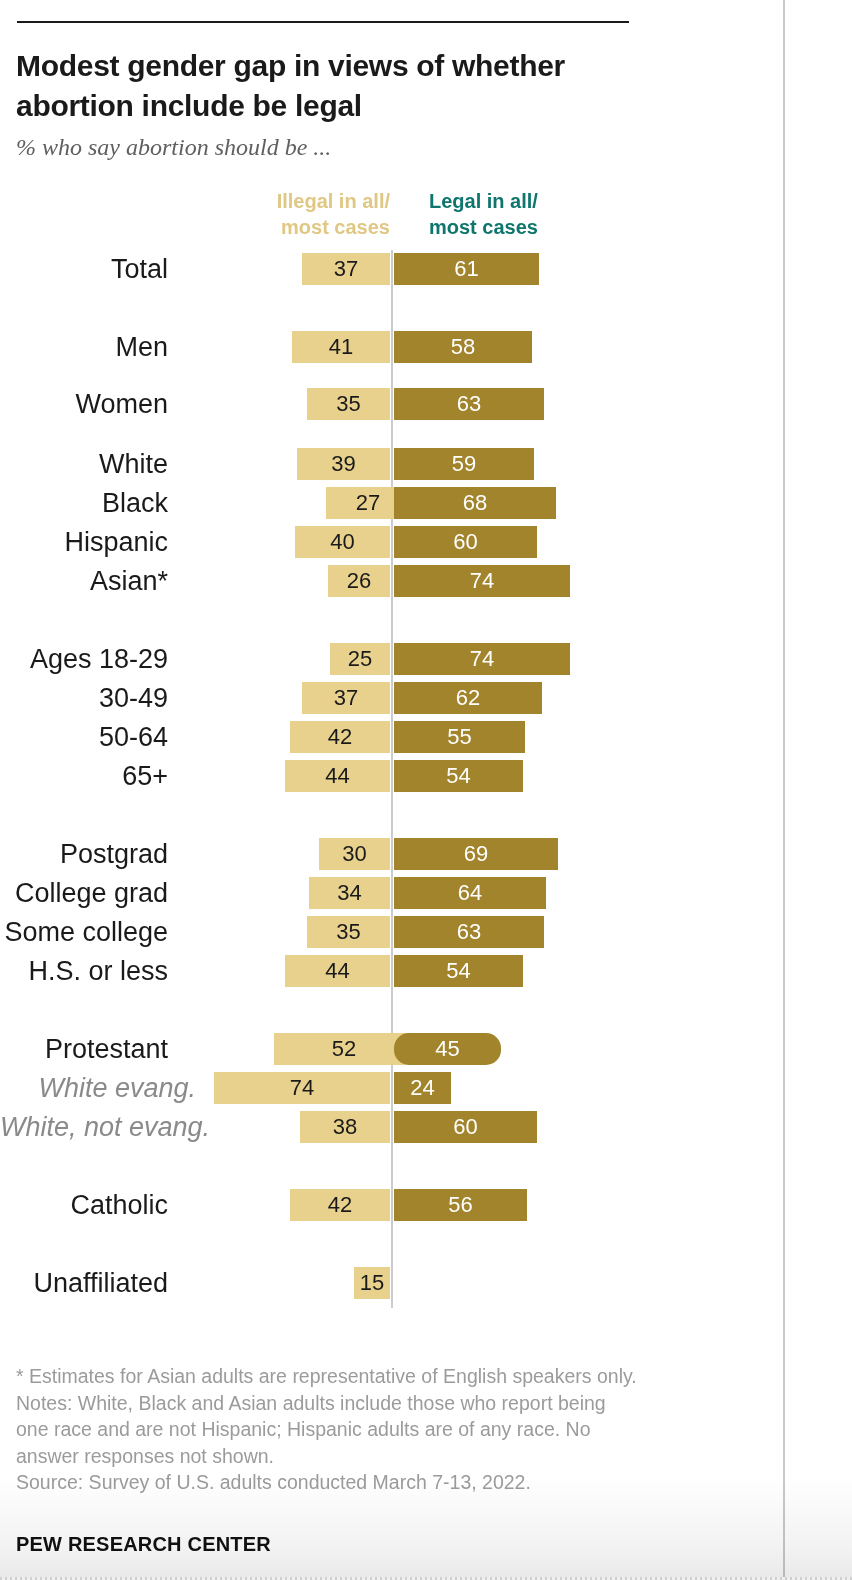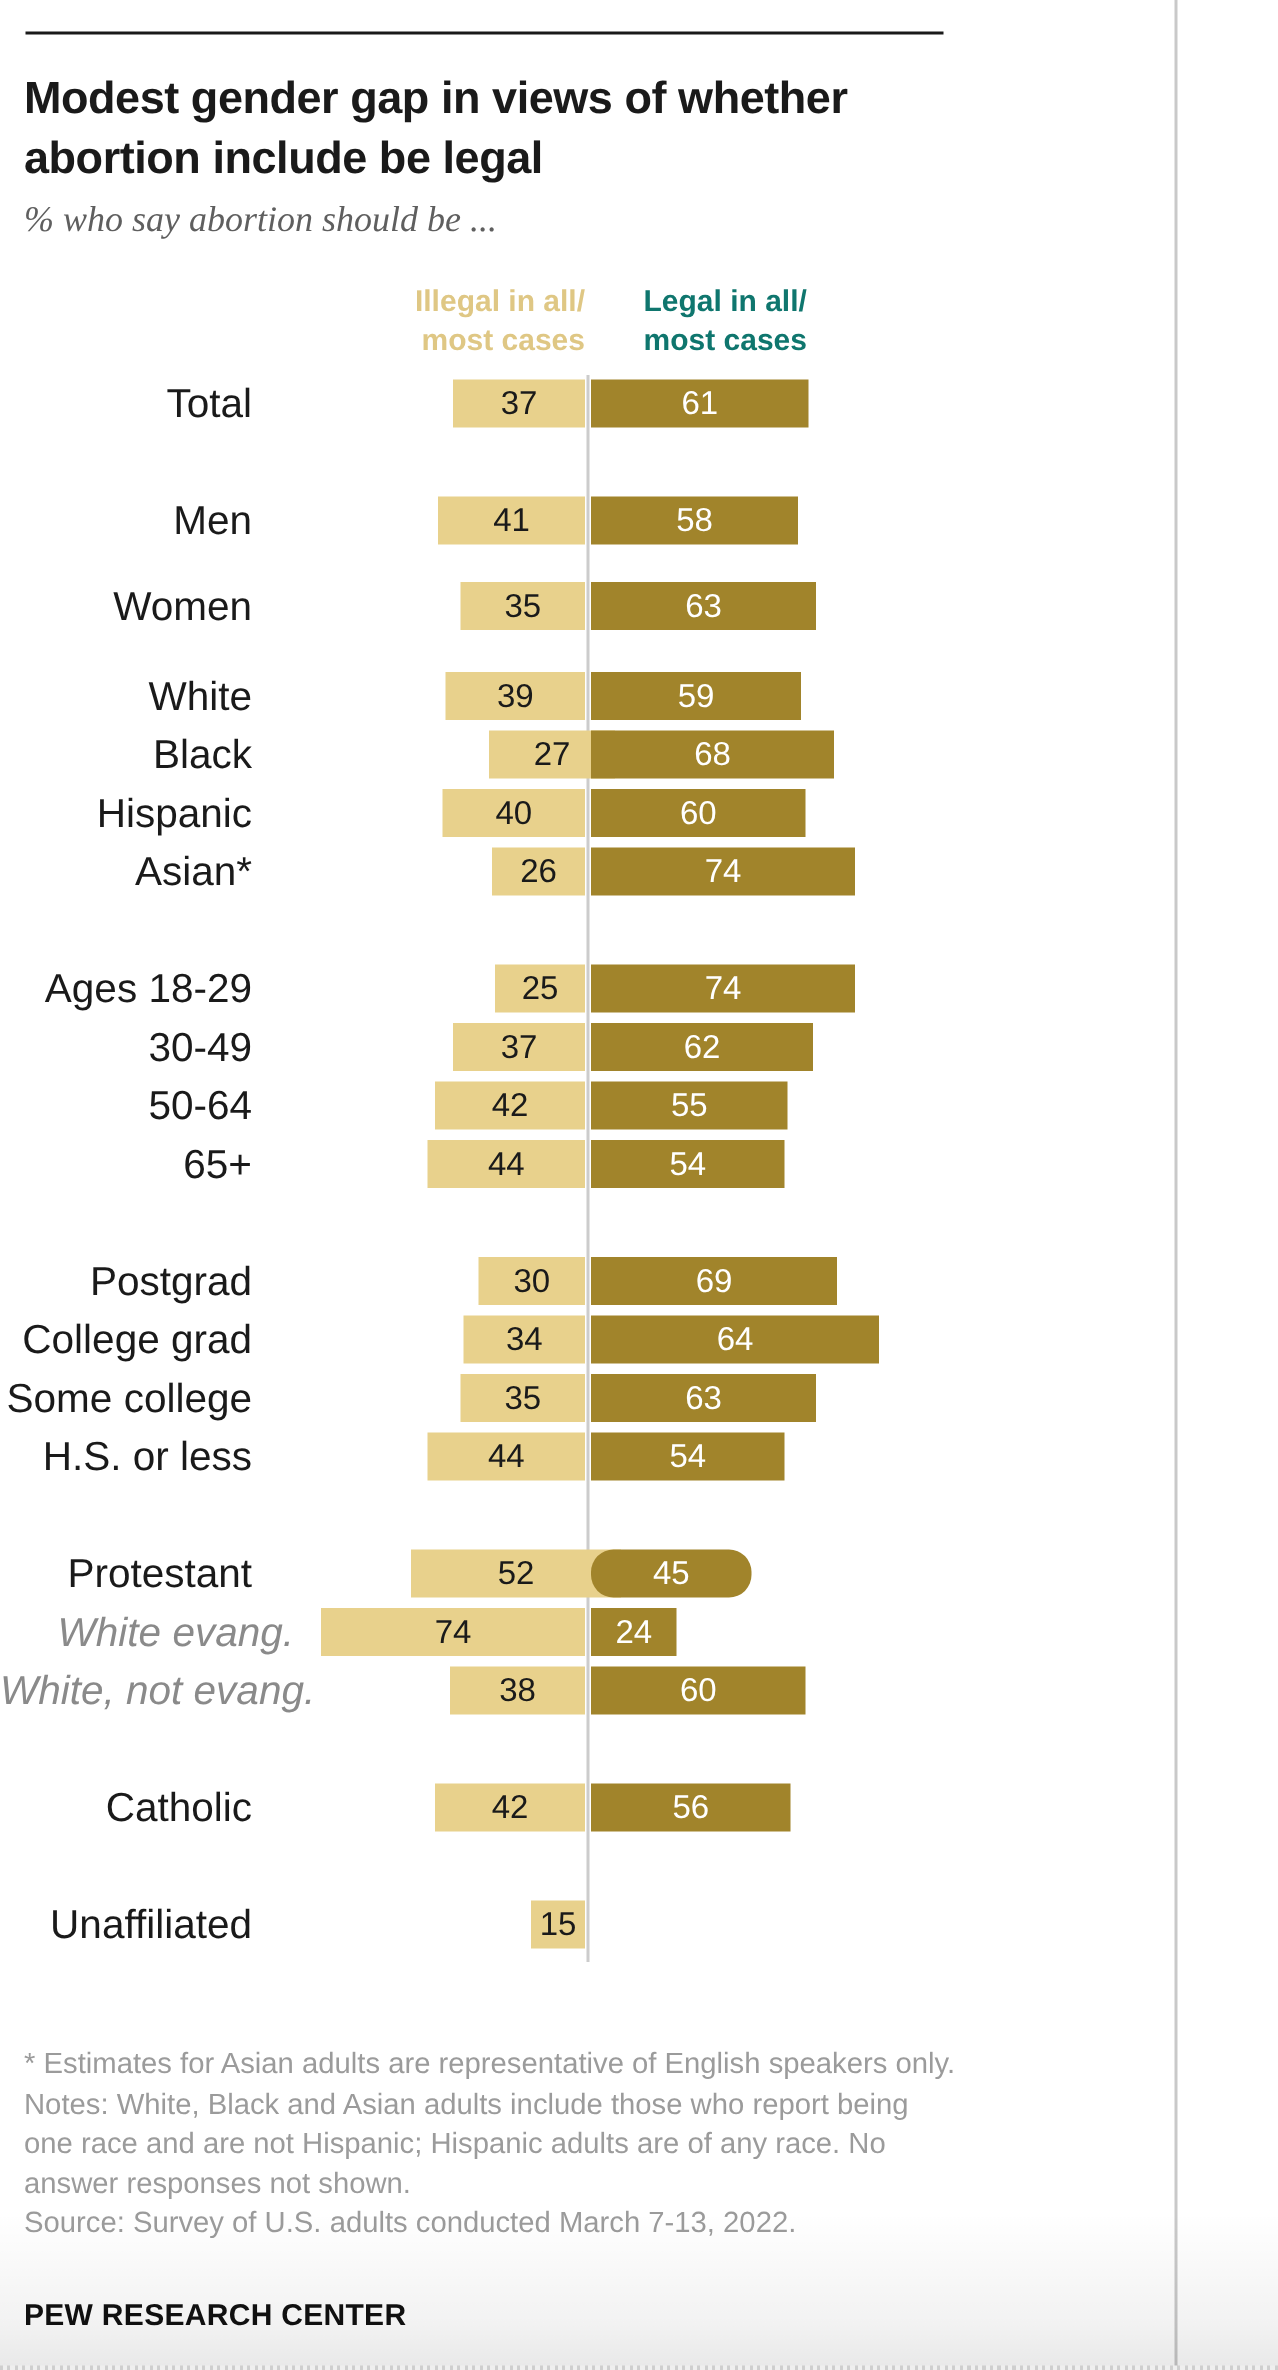--- a/index.html
+++ b/index.html
@@ -188,21 +188,21 @@
     </div>
     <div class="bar legal" style="width: 164px; left: 394px;">
       <div class="bar-value">69</div>
     </div>
   </div>
       <div class="bar-row" style="top: 877px;">
     <div class="row-label">College grad</div>
     <div class="bar illegal" style="width: 81px; left: 309px;">
       <div class="bar-value">34</div>
     </div>
-    <div class="bar legal" style="width: 152px; left: 394px; padding-left: 40px;">
+    <div class="bar legal" style="width: 152px; left: 394px;">
       <div class="bar-value">64</div>
     </div>
   </div>
       <div class="bar-row" style="top: 916px;">
     <div class="row-label">Some college</div>
     <div class="bar illegal" style="width: 83px; left: 307px;">
       <div class="bar-value">35</div>
     </div>
     <div class="bar legal" style="width: 150px; left: 394px;">
       <div class="bar-value">63</div>

